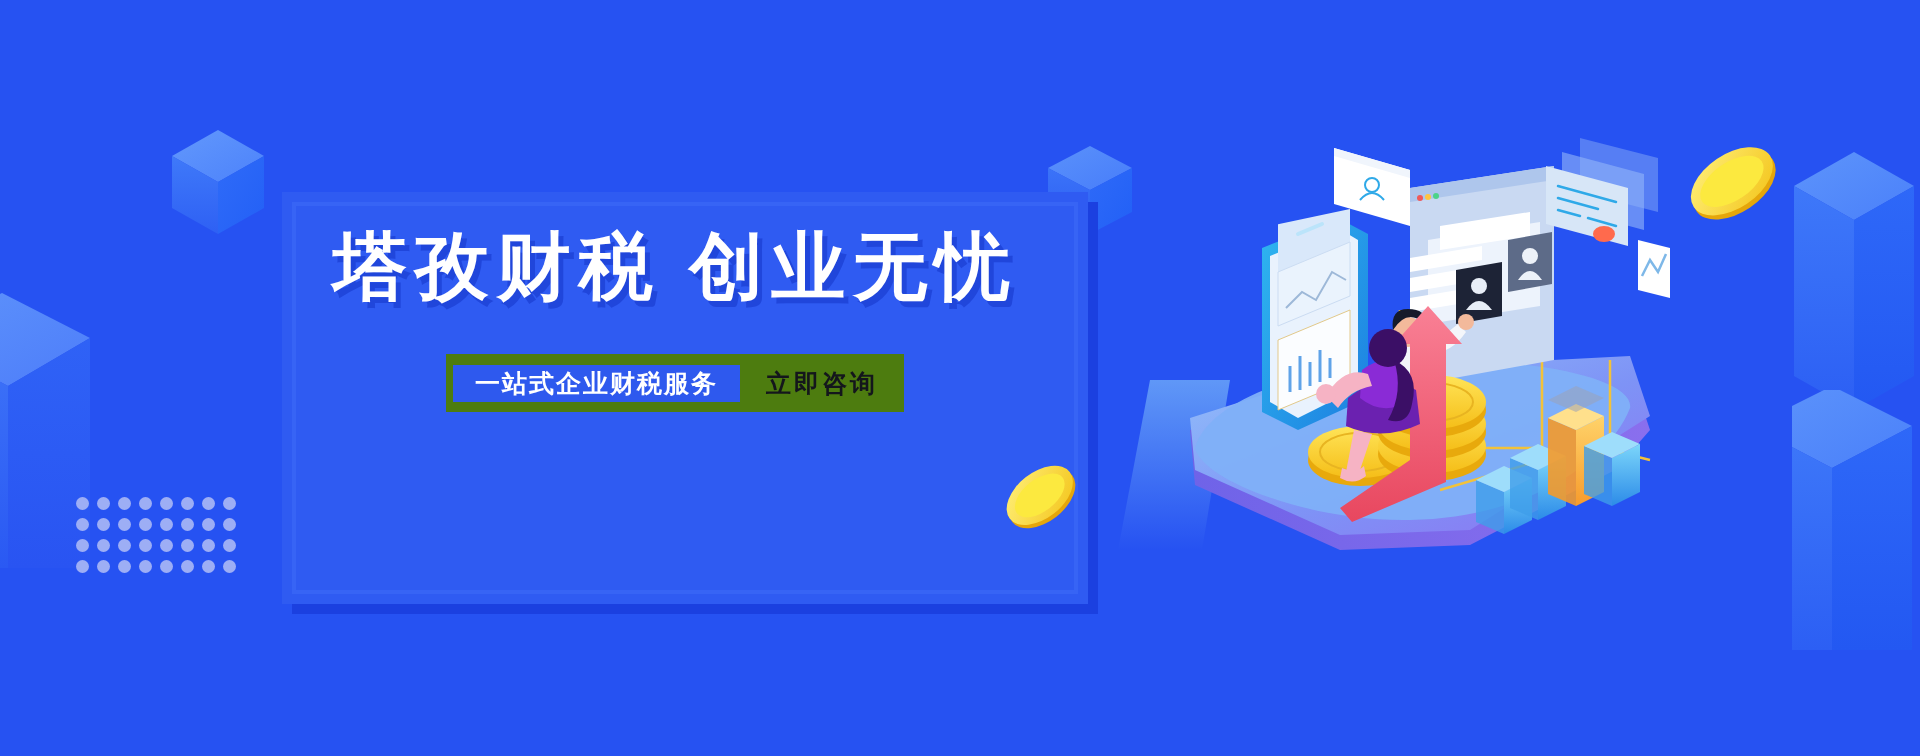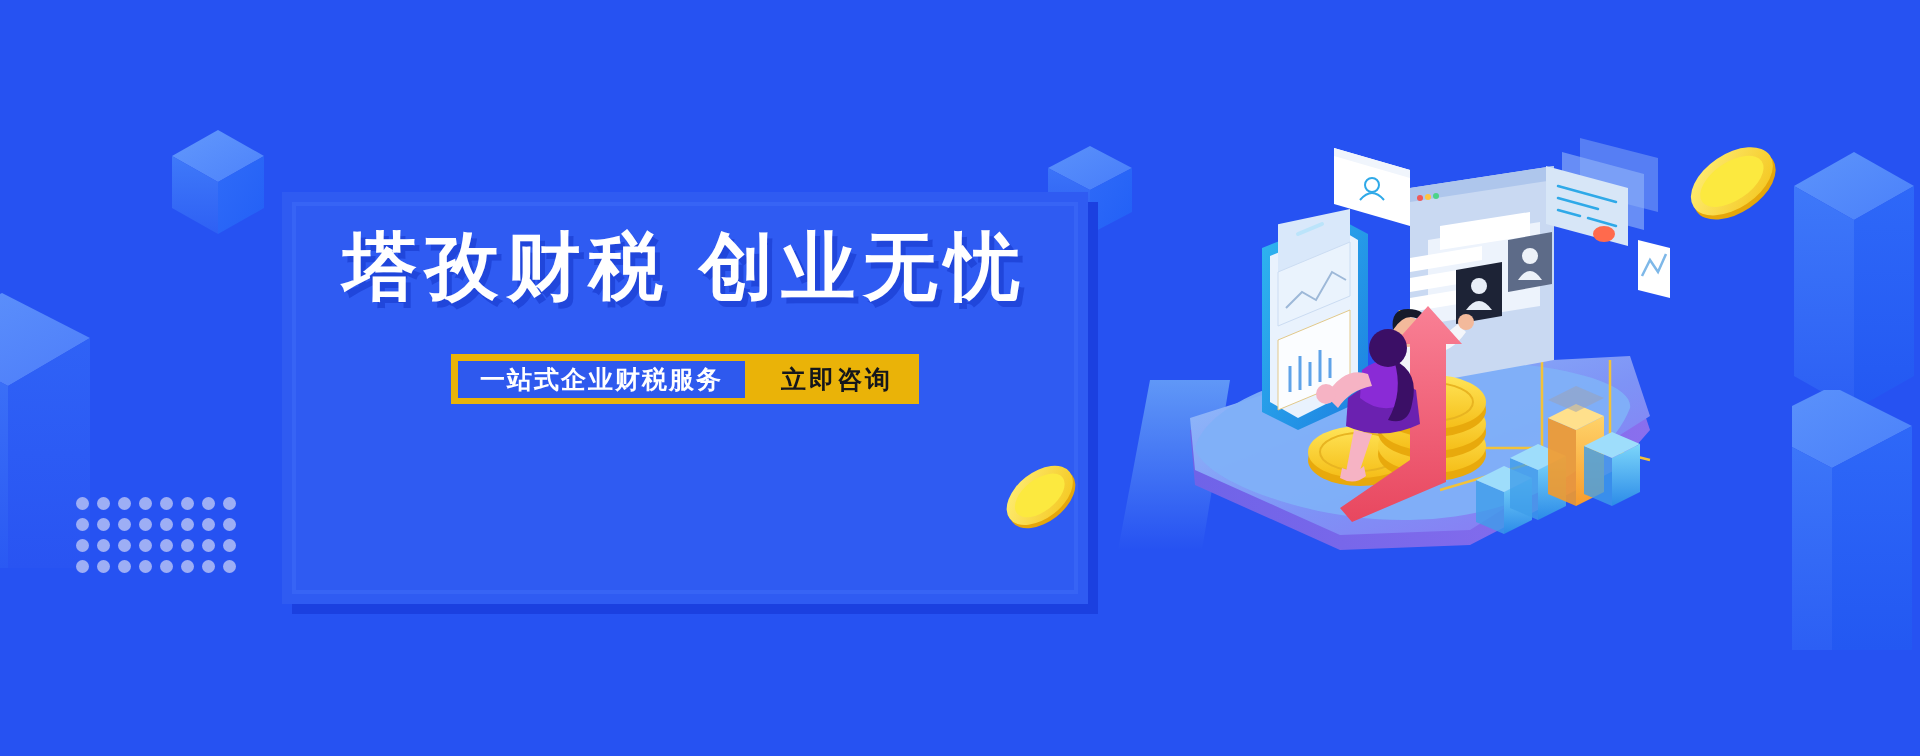--- a/index.html
+++ b/index.html
@@ -61,21 +61,21 @@
     left: 292px;
     top: 202px;
     width: 786px;
     height: 392px;
     border: 4px solid #3764F5;
     box-sizing: border-box;
   }
 
   .content {
     position: absolute;
-    left: 282px;
+    left: 272px;
     top: 192px;
     width: 806px;
     height: 412px;
     display: flex;
     flex-direction: column;
     align-items: center;
     justify-content: flex-start;
     box-sizing: border-box;
     padding-top: 38px;
   }
@@ -99,22 +99,22 @@
     line-height: 1;
     white-space: nowrap;
     margin: 0;
     margin-top: 44px;
     text-shadow: 3px 3px 0 rgba(20, 52, 200, 0.45);
   }
 
   
   .cta-bar {
     margin-top: 50px;
-    height: 50px;
-    background: #eab308;
+    height: 58px;
+    background: #4d7c0f;
     display: flex;
     align-items: center;
     padding: 0 0 0 0;
     box-sizing: border-box;
   }
   .cta-primary {
     background: #2E59EE;
     color: #FFFFFF;
     font-size: 25px;
     font-weight: bold;
@@ -125,21 +125,21 @@
     justify-content: center;
     padding: 0 22px;
     margin-left: 7px;
     white-space: nowrap;
   }
   .cta-secondary {
     color: #14161C;
     font-size: 25px;
     font-weight: bold;
     letter-spacing: 3px;
-    padding: 0 26px 0 36px;
+    padding: 0 26px 0 26px;
     white-space: nowrap;
     display: flex;
     align-items: center;
     height: 100%;
   }
 </style>
 </head>
 <body>
 
 <div id="banner">

